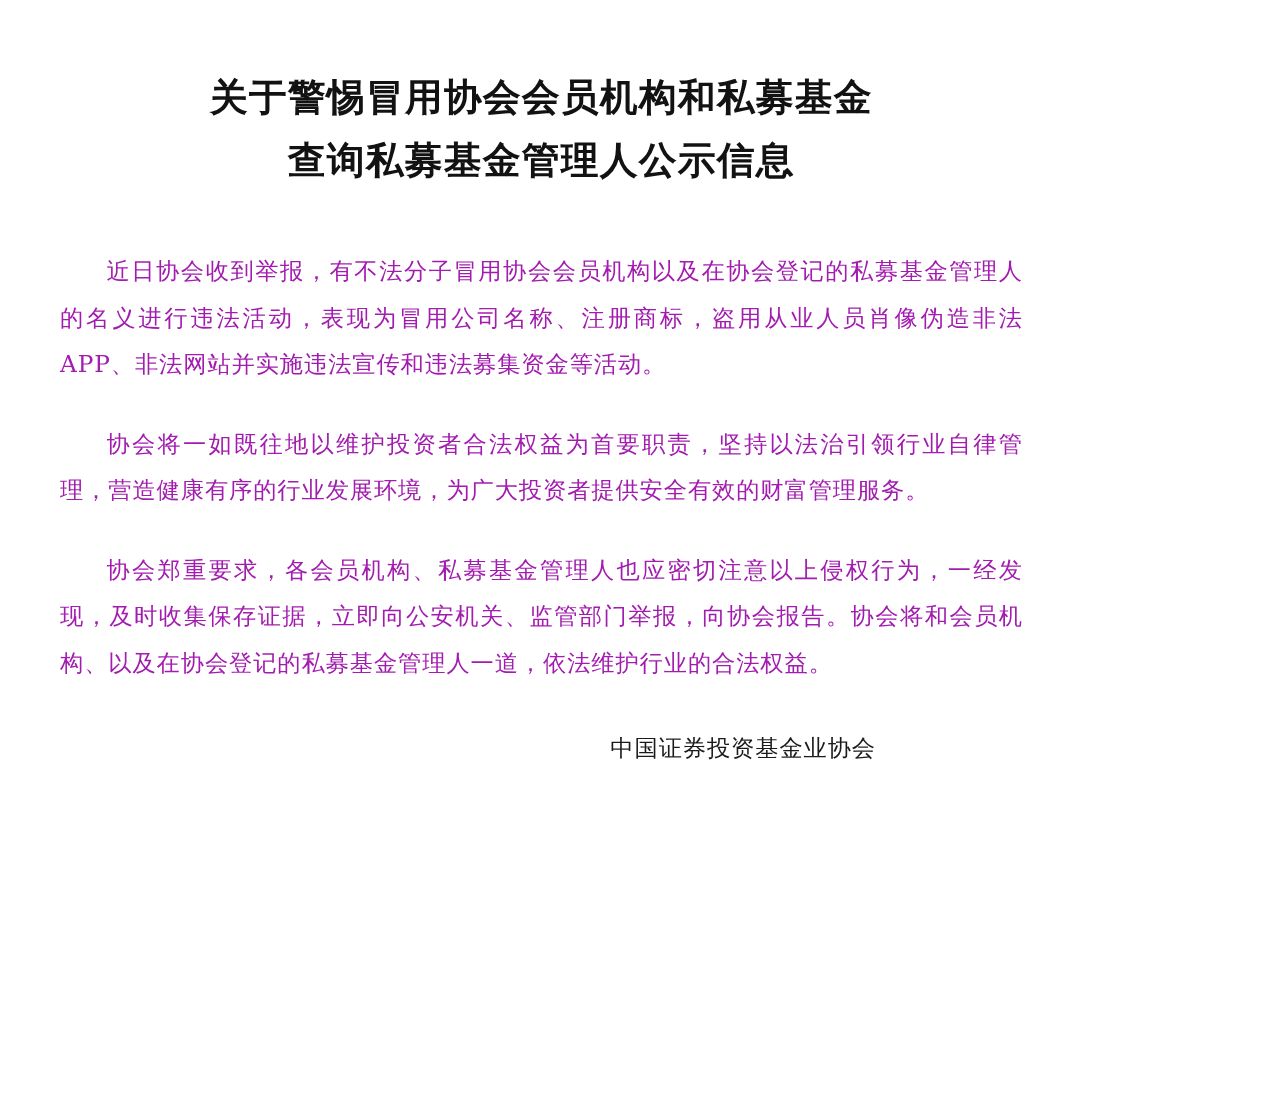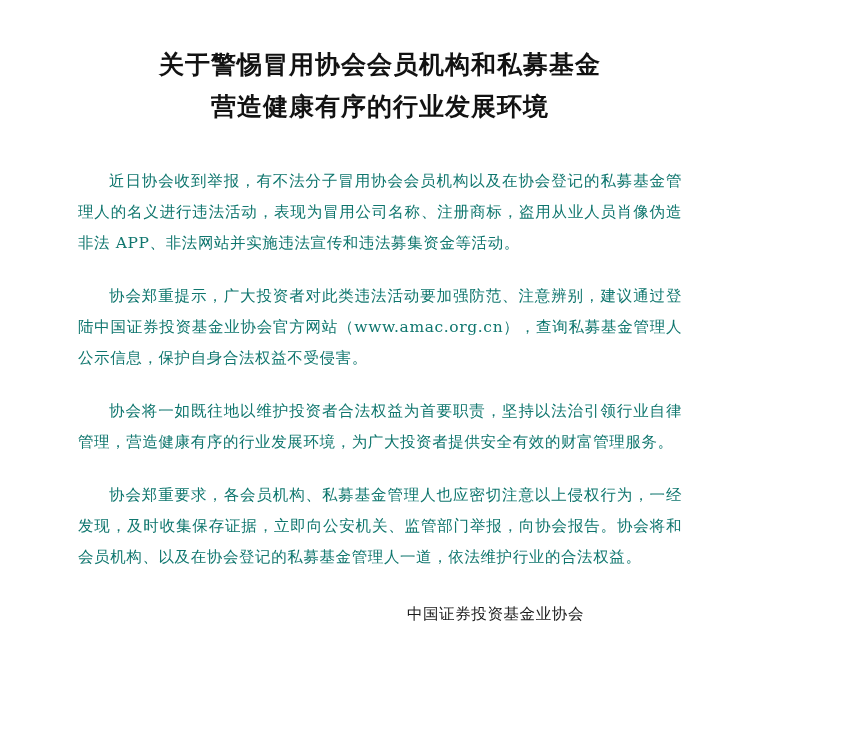--- a/index.html
+++ b/index.html
@@ -11,21 +11,21 @@
     height: 736px;
     background: #ffffff;
     font-family: "DejaVu Serif", serif;
     color: #1a1a1a;
     overflow: hidden;
   }
   .page {
     width: 760px;
     height: 736px;
     box-sizing: border-box;
-    padding: 44px 78px 0 78px;
+    padding: 44px 78px 0 40px;
     position: relative;
   }
   .doc-title {
     text-align: center;
     font-size: 25px;
     line-height: 42px;
     font-weight: bold;
     letter-spacing: 1px;
     color: #121212;
     margin: 0 0 8px 0;
@@ -38,21 +38,21 @@
     margin-top: 38px;
   }
   .para {
     font-size: 15.5px;
     line-height: 31px;
     text-align: justify;
     text-justify: inter-ideograph;
     text-indent: 2em;
     margin: 0 0 22px 0;
     letter-spacing: 0.6px;
-    color: #0f766e;
+    color: #a21caf;
   }
   .para:last-of-type {
     margin-bottom: 26px;
   }
   .signature {
     font-size: 15.5px;
     line-height: 31px;
     letter-spacing: 0.6px;
     text-align: right;
     padding-right: 98px;
@@ -60,25 +60,24 @@
     color: #1b1b1b;
   }
 </style>
 </head>
 <body>
 
 <div class="page">
 
   <h1 class="doc-title">
     <span class="title-line">关于警惕冒用协会会员机构和私募基金</span>
-    <span class="title-line">营造健康有序的行业发展环境</span>
+    <span class="title-line">查询私募基金管理人公示信息</span>
   </h1>
 
   <div class="body-block">
     <p class="para">近日协会收到举报，有不法分子冒用协会会员机构以及在协会登记的私募基金管理人的名义进行违法活动，表现为冒用公司名称、注册商标，盗用从业人员肖像伪造非法 APP、非法网站并实施违法宣传和违法募集资金等活动。</p>
-    <p class="para">协会郑重提示，广大投资者对此类违法活动要加强防范、注意辨别，建议通过登陆中国证券投资基金业协会官方网站（www.amac.org.cn），查询私募基金管理人公示信息，保护自身合法权益不受侵害。</p>
     <p class="para">协会将一如既往地以维护投资者合法权益为首要职责，坚持以法治引领行业自律管理，营造健康有序的行业发展环境，为广大投资者提供安全有效的财富管理服务。</p>
     <p class="para">协会郑重要求，各会员机构、私募基金管理人也应密切注意以上侵权行为，一经发现，及时收集保存证据，立即向公安机关、监管部门举报，向协会报告。协会将和会员机构、以及在协会登记的私募基金管理人一道，依法维护行业的合法权益。</p>
   </div>
 
   <p class="signature">中国证券投资基金业协会</p>
 
 </div>
 
 </body></html>

